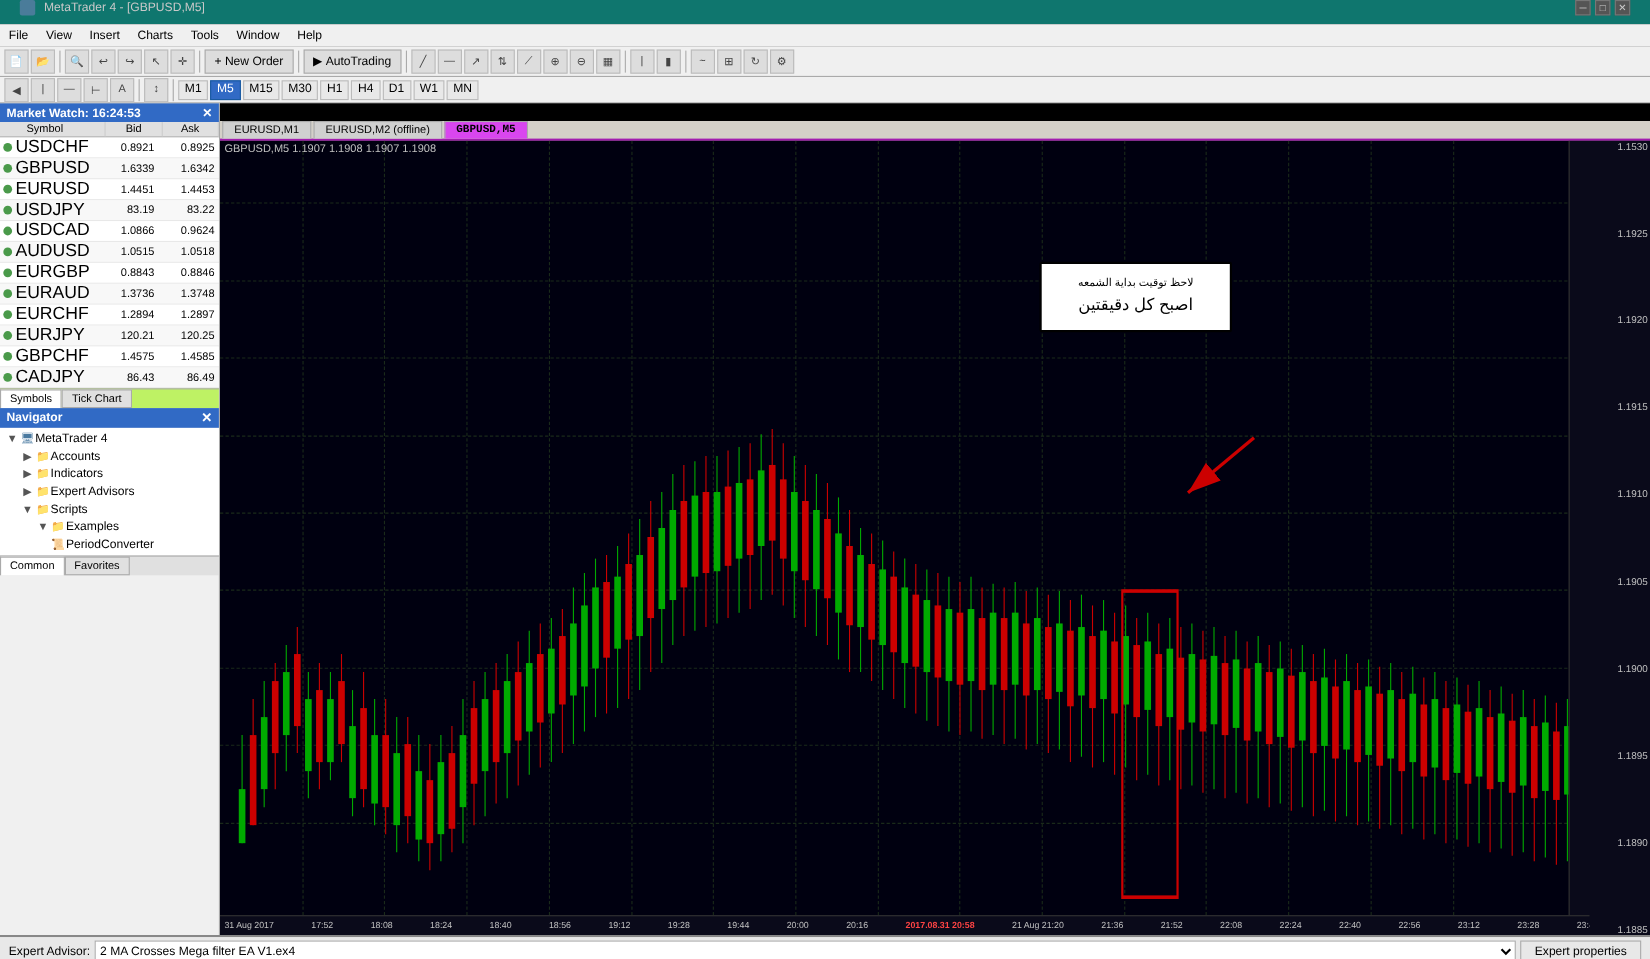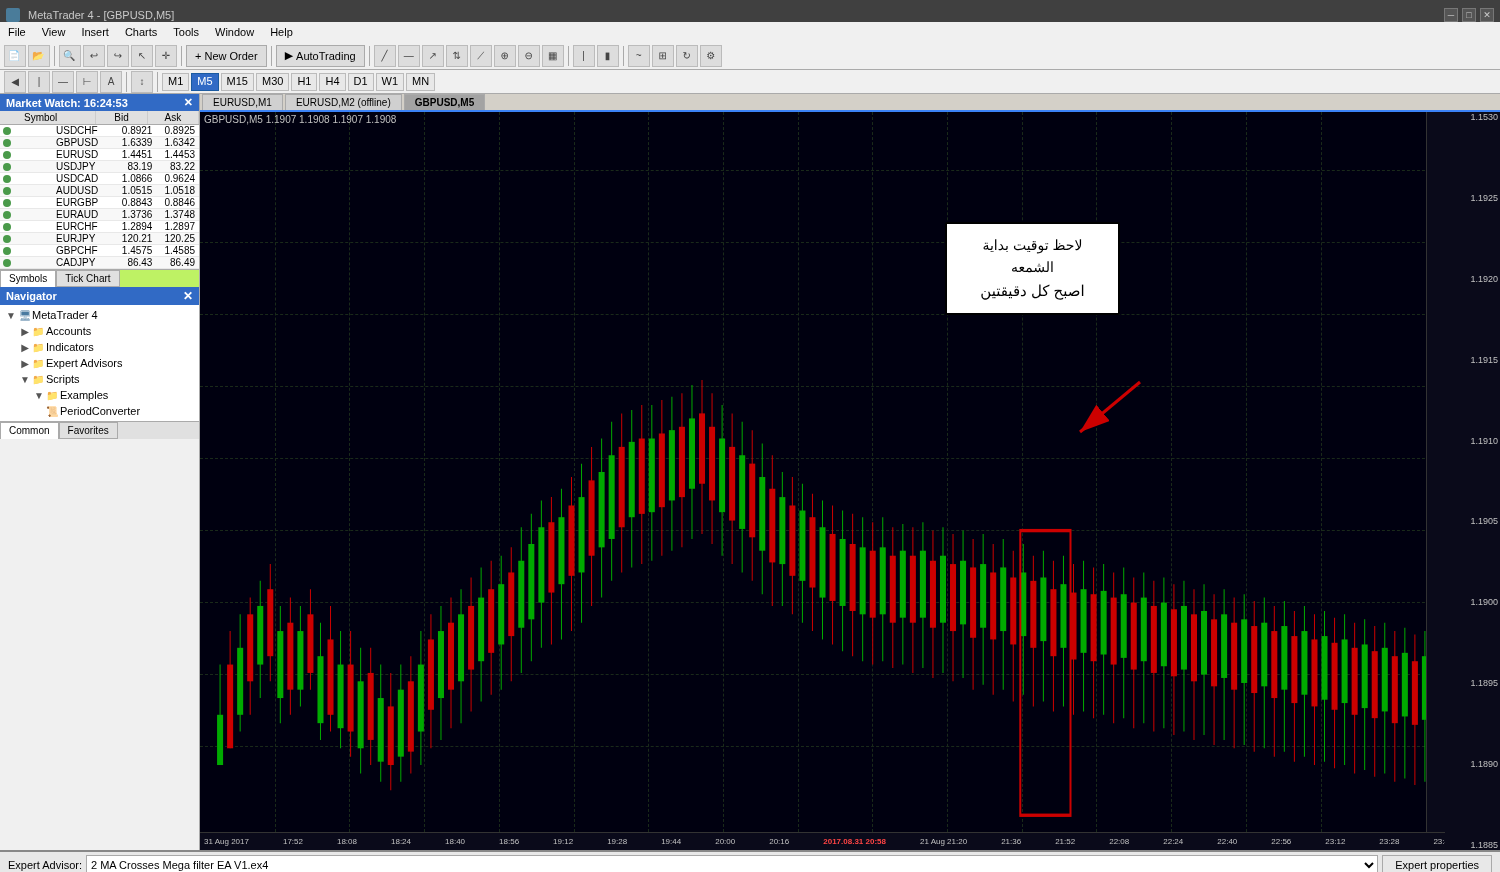--- a/index.html
+++ b/index.html
@@ -1,19 +1,19 @@
 <!DOCTYPE html>
 <html><head>
   <meta charset="utf-8">
   <style>
     * { margin: 0; padding: 0; box-sizing: border-box; }
     body { width: 1500px; height: 872px; background: #2b2b2b; font-family: 'Segoe UI', Tahoma, Arial, sans-serif; font-size: 11px; color: #c8c8c8; overflow: hidden; }
 
     
-    .title-bar { display: flex; align-items: flex-end; justify-content: space-between; background: #404040; height: 22px; padding: 0 6px; color: #c8c8c8; }
+    .title-bar { display: flex; align-items: flex-start; justify-content: space-between; background: #0f766e; height: 22px; padding: 0 18px; color: #c8c8c8; }
     .title-bar-left { display: flex; align-items: center; gap: 8px; }
     .title-bar-icon { width: 14px; height: 14px; background: #4a7c9a; display: inline-block; border-radius: 2px; }
     .title-bar-controls { display: flex; gap: 4px; }
     .tb-btn { width: 14px; height: 14px; background: #555; border: 1px solid #777; cursor: pointer; display: flex; align-items: center; justify-content: center; font-size: 9px; color: #ccc; }
 
     
     .menu-bar { display: flex; align-items: center; background: #f0f0f0; height: 20px; color: #000; font-size: 11px; }
     .menu-item { padding: 2px 8px; cursor: pointer; color: #000; }
 
     
@@ -34,21 +34,21 @@
     
     .left-panel { width: 200px; display: flex; flex-direction: column; background: #f0f0f0; border-right: 1px solid #aaa; }
     .market-watch { flex: 0 0 auto; }
     .market-watch-header { background: #316ac5; color: #fff; padding: 2px 6px; font-size: 11px; font-weight: bold; display: flex; justify-content: space-between; align-items: center; }
     .market-watch-cols { display: flex; background: #e0e0e0; border-bottom: 1px solid #aaa; }
     .mw-col { flex: 1; text-align: center; font-size: 10px; color: #000; padding: 1px 2px; border-right: 1px solid #ccc; }
     .mw-col:first-child { flex: 1.5; text-align: left; padding-left: 24px; }
     .mw-row { display: flex; align-items: center; background: #fff; border-bottom: 1px solid #e8e8e8; }
     .mw-row:nth-child(even) { background: #f8f8f8; }
     .mw-dot { width: 8px; height: 8px; border-radius: 50%; background: #4a9a4a; margin: 0 3px; flex-shrink: 0; }
-    .mw-symbol { flex: 1.5; font-size: 10px; color: #000; margin-left: 42px; }
+    .mw-symbol { flex: 1.5; font-size: 16px; color: #000; }
     .mw-bid { flex: 1; text-align: right; font-size: 10px; color: #000; padding-right: 4px; }
     .mw-ask { flex: 1; text-align: right; font-size: 10px; color: #000; padding-right: 4px; }
     .mw-tabs { display: flex; background: #bef264; border-top: 1px solid #aaa; }
     .mw-tab { padding: 2px 8px; font-size: 10px; cursor: pointer; border: 1px solid #aaa; background: #e0e0e0; color: #000; }
     .mw-tab.active { background: #fff; border-bottom: none; }
 
     
     .navigator { flex: 1; }
     .nav-header { background: #316ac5; color: #fff; padding: 2px 6px; font-size: 11px; font-weight: bold; display: flex; justify-content: space-between; align-items: center; }
     .nav-close { cursor: pointer; font-size: 12px; color: #fff; }
@@ -60,23 +60,23 @@
     .folder-icon { color: #c8a020; }
     .node-icon { color: #4a7aa0; }
 
     
     .common-tabs { display: flex; background: #e0e0e0; border-top: 1px solid #aaa; }
     .common-tab { padding: 2px 8px; font-size: 10px; cursor: pointer; border: 1px solid #aaa; color: #000; }
     .common-tab.active { background: #fff; border-bottom: none; }
 
     
     .chart-area { flex: 1; display: flex; flex-direction: column; background: #000; }
-    .chart-tabs { display: flex; align-items: flex-end; background: #d4d0c8; padding: 0 2px; border-bottom: 2px solid #3b82f6; }
+    .chart-tabs { display: flex; align-items: flex-end; background: #d4d0c8; padding: 0 2px; border-bottom: 2px solid #a21caf; margin-top: 16px; }
     .chart-tab { padding: 2px 10px; font-size: 10px; cursor: pointer; border: 1px solid #aaa; border-bottom: none; background: #d0d0d0; color: #000; margin-right: 2px; }
-    .chart-tab.active { background: #a3a3a3; font-weight: bold; }
+    .chart-tab.active { background: #d946ef; font-weight: bold; font-family: Liberation Mono, monospace; }
     .chart-canvas { flex: 1; position: relative; background: #000010; overflow: hidden; }
 
     
     .chart-header { position: absolute; top: 2px; left: 4px; color: #c0c0c0; font-size: 10px; z-index: 10; }
     .price-scale { position: absolute; right: 0; top: 0; bottom: 0; width: 74px; background: #0a0a1a; border-left: 1px solid #333; display: flex; flex-direction: column; justify-content: space-between; padding: 0 2px; }
     .price-label { font-size: 9px; color: #c0c0c0; text-align: right; }
     .time-scale { position: absolute; bottom: 0; left: 0; right: 55px; height: 18px; background: #0a0a1a; border-top: 1px solid #333; display: flex; align-items: center; overflow: hidden; }
     .time-label { font-size: 8px; color: #c0c0c0; white-space: nowrap; margin-right: 30px; margin-left: 4px; }
     .grid-lines { position: absolute; top: 0; left: 0; right: 55px; bottom: 18px; }
     .grid-h { position: absolute; left: 0; right: 0; border-top: 1px dashed #1a2a1a; }
@@ -612,21 +612,21 @@
           <line x1="1220" y1="400" x2="1220" y2="310" stroke="#00aa00" stroke-width="1"></line>
           <rect x="1217" y="325" width="6" height="38" fill="#00aa00"></rect>
           <line x1="1230" y1="405" x2="1230" y2="315" stroke="#cc0000" stroke-width="1"></line>
           <rect x="1227" y="330" width="6" height="38" fill="#cc0000"></rect>
 
           <rect x="817" y="250" width="50" height="170" fill="none" stroke="#cc0000" stroke-width="2"></rect>
         </g>
       </svg>
 
       <div class="annotation-box" style="right:380px; top:110px; width:175px;">
-        <div style="font-size:14px;">لاحظ توقيت بداية الشمعه</div>
+        <div style="font-size:10px;">لاحظ توقيت بداية الشمعه</div>
         <div style="font-size:15px;">اصبح كل دقيقتين</div>
       </div>
 
       <svg style="position:absolute;right:320px;top:260px;z-index:21;" width="120" height="80">
         <defs>
           <marker id="arrowhead" markerWidth="10" markerHeight="7" refX="10" refY="3.5" orient="auto">
             <polygon points="0 0, 10 3.5, 0 7" fill="#cc0000"></polygon>
           </marker>
         </defs>
         <line x1="80" y1="10" x2="20" y2="60" stroke="#cc0000" stroke-width="3" marker-end="url(#arrowhead)"></line>

